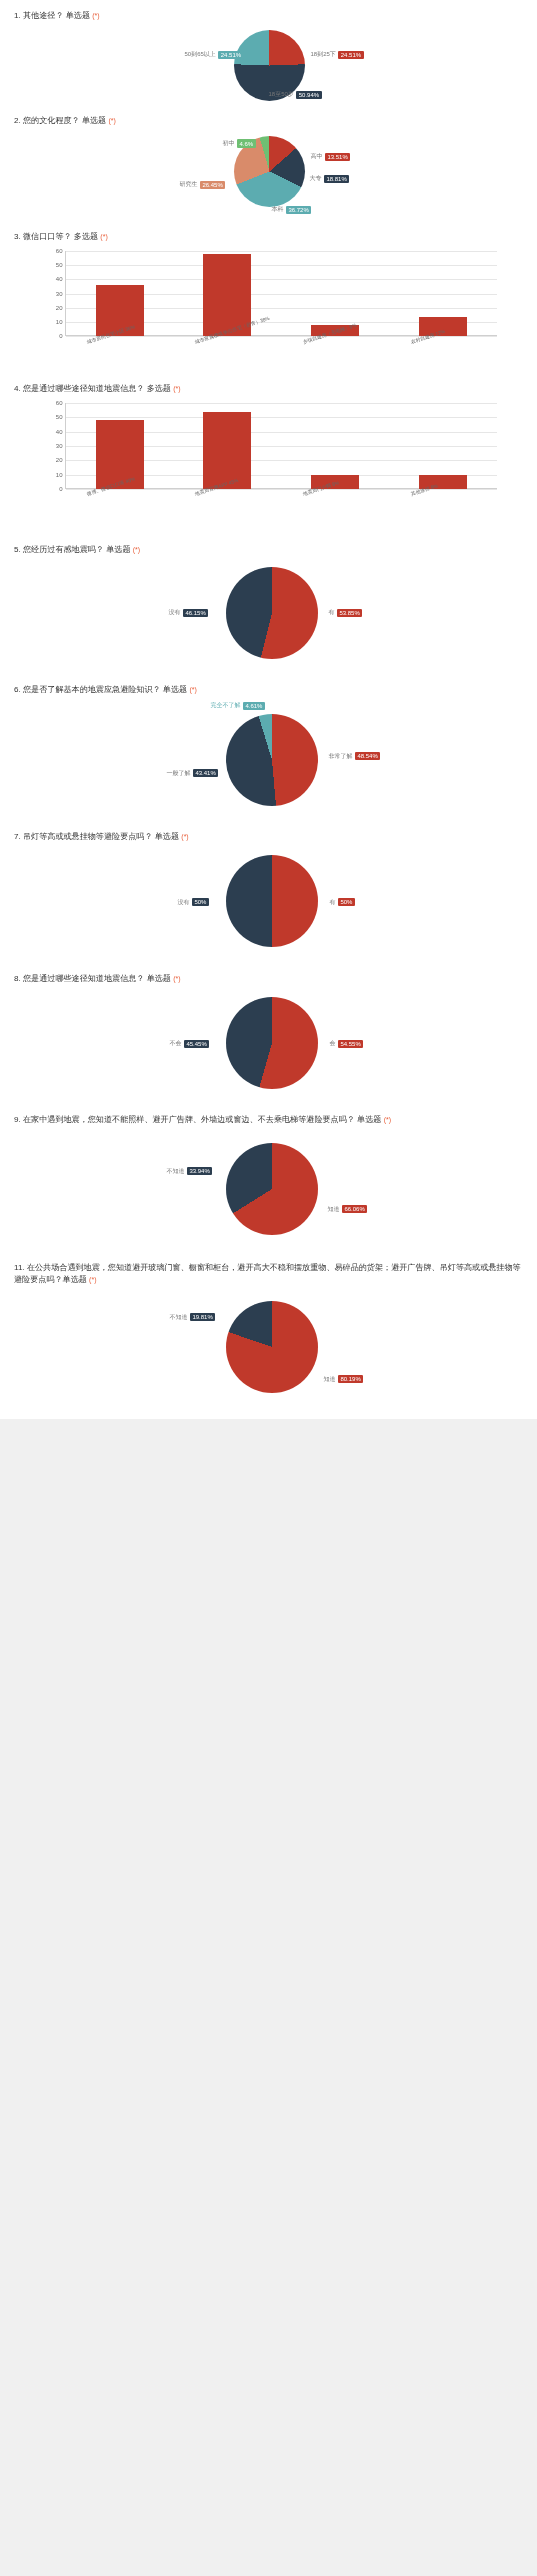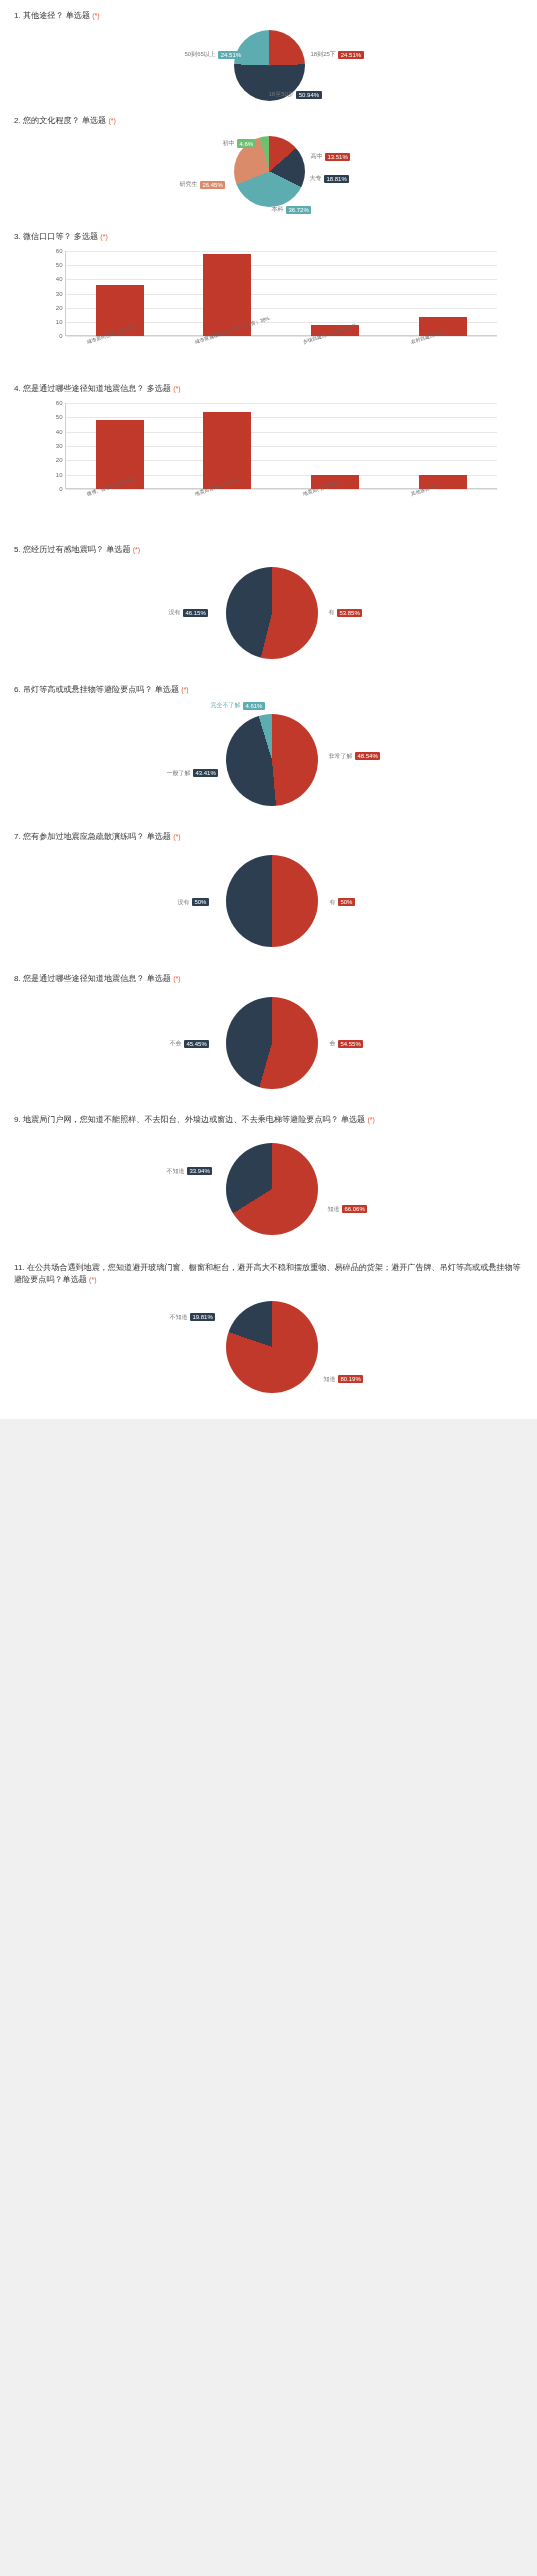--- a/index.html
+++ b/index.html
@@ -200,21 +200,21 @@
           <span>没有</span>
           <span class="val" style="background:#2c3e50;">46.15%</span>
         </div>
       </div>
     </div>
   </div>
 
   <div class="q-block" style="padding-top:16.3px;">
     <div class="q-title">
       <span>6.</span>
-      <span>吊灯等高或或悬挂物等避险要点吗？ 单选题</span>
+      <span>您是否了解基本的地震应急避险知识？ 单选题</span>
       <span class="q-req">(*)</span>
     </div>
     <div class="chart-area" style="height:117px;">
       <div class="pie-wrap" style="width:304px;height:117px;">
         <div class="pie" style="position:absolute;left:109px;top:16.3px;width:92px;height:92px;
              background:conic-gradient(#c0392b 0deg 175deg, #2c3e50 175deg 343deg, #5cacb0 343deg 360deg);"></div>
         <div class="pie-label" style="left:212px;top:54px;">
           <span>非常了解</span>
           <span class="val" style="background:#c0392b;">48.54%</span>
         </div>
@@ -226,21 +226,21 @@
           <span>完全不了解</span>
           <span class="val" style="background:#5cacb0;">4.61%</span>
         </div>
       </div>
     </div>
   </div>
 
   <div class="q-block" style="padding-top:16.3px;">
     <div class="q-title">
       <span>7.</span>
-      <span>您有参加过地震应急疏散演练吗？ 单选题</span>
+      <span>吊灯等高或或悬挂物等避险要点吗？ 单选题</span>
       <span class="q-req">(*)</span>
     </div>
     <div class="chart-area" style="height:111px;">
       <div class="pie-wrap" style="width:304px;height:111px;">
         <div class="pie" style="position:absolute;left:109px;top:9.8px;width:92px;height:92px;
              background:conic-gradient(#c0392b 0deg 180deg, #2c3e50 180deg 360deg);"></div>
         <div class="pie-label" style="left:213px;top:52px;">
           <span>有</span>
           <span class="val" style="background:#c0392b;">50%</span>
         </div>
@@ -270,21 +270,21 @@
           <span>不会</span>
           <span class="val" style="background:#2c3e50;">45.45%</span>
         </div>
       </div>
     </div>
   </div>
 
   <div class="q-block" style="padding-top:16.3px;">
     <div class="q-title">
       <span>9.</span>
-      <span>地震局门户网，您知道不能照样、不去阳台、外墙边或窗边、不去乘电梯等避险要点吗？ 单选题</span>
+      <span>在家中遇到地震，您知道不能照样、避开广告牌、外墙边或窗边、不去乘电梯等避险要点吗？ 单选题</span>
       <span class="q-req">(*)</span>
     </div>
     <div class="chart-area" style="height:117px;">
       <div class="pie-wrap" style="width:304px;height:117px;">
         <div class="pie" style="position:absolute;left:109px;top:14px;width:92px;height:92px;
              background:conic-gradient(#c0392b 0deg 238deg, #2c3e50 238deg 360deg);"></div>
         <div class="pie-label" style="left:211px;top:76px;">
           <span>知道</span>
           <span class="val" style="background:#c0392b;">66.06%</span>
         </div>

